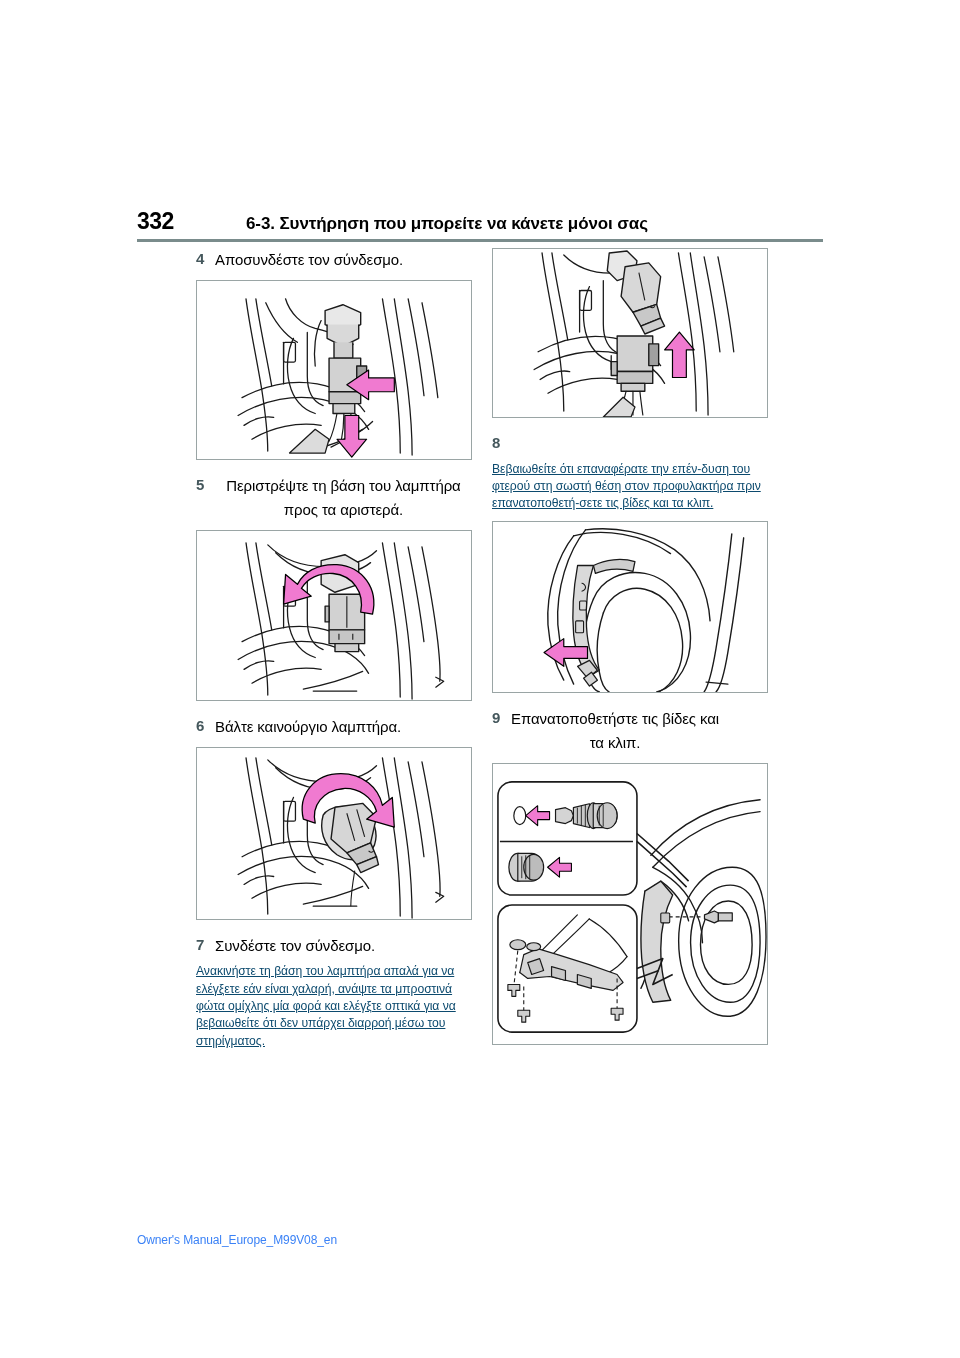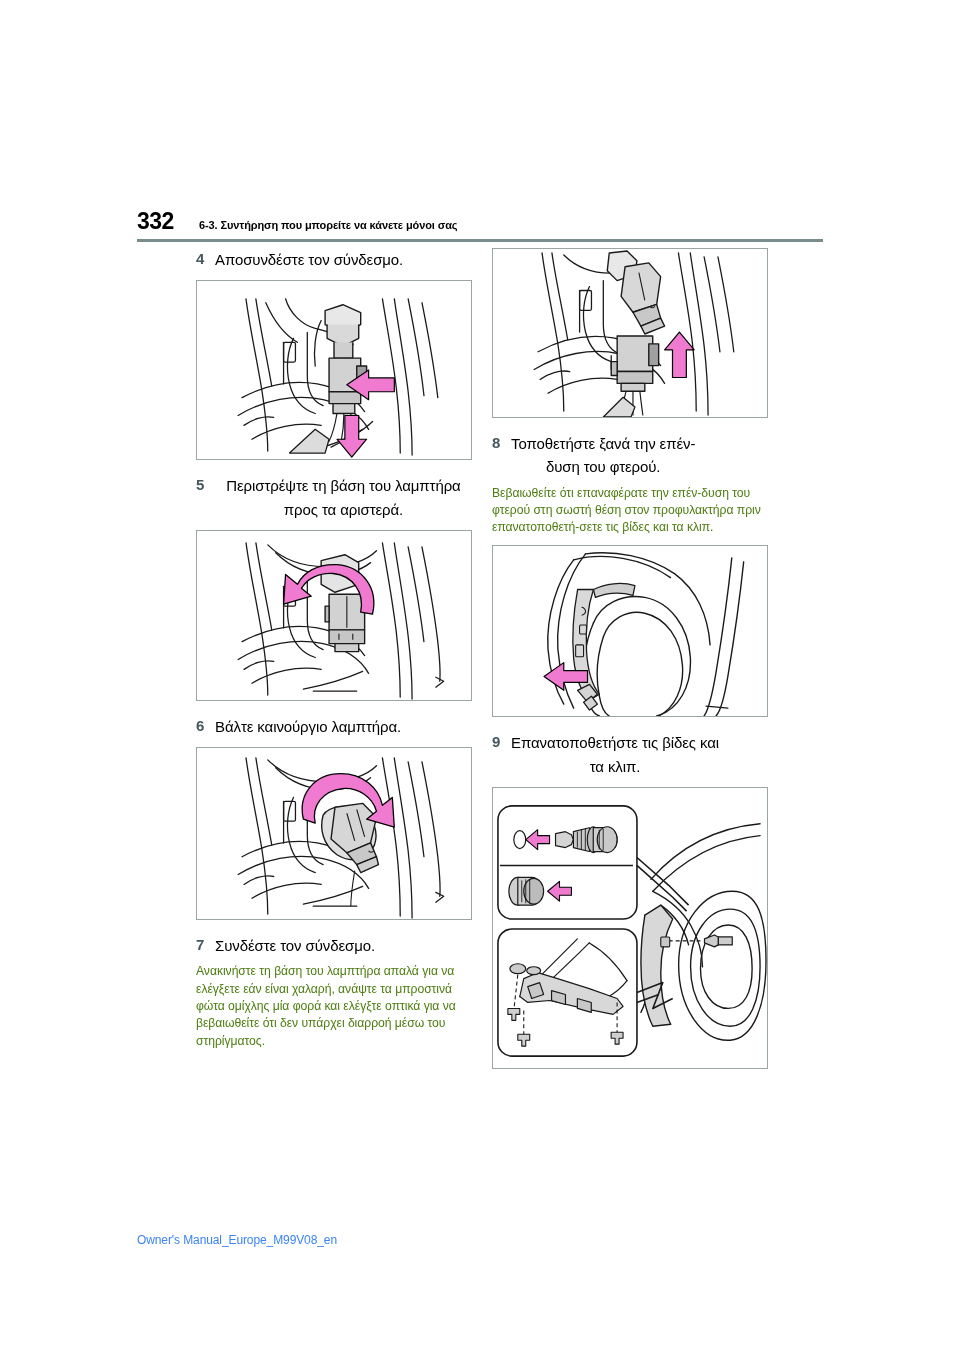--- a/index.html
+++ b/index.html
@@ -31,24 +31,25 @@
     align-items: baseline;
   }
   .page-number {
     font-size: 23px;
     font-weight: bold;
     letter-spacing: -0.5px;
     color: #000;
     width: 62px;
   }
   .header-title {
-    font-size: 11px;
+    font-size: 17px;
     font-weight: bold;
     color: #000;
     letter-spacing: -0.1px;
+    margin-left: 47px;
   }
   .header-rule {
     position: absolute;
     left: 137px;
     top: 239px;
     width: 686px;
     height: 3px;
     background: #7a8c8c;
   }
 
@@ -83,24 +84,25 @@
   .step-text {
     font-size: 15px;
     color: #000;
     line-height: 1.55;
     letter-spacing: -0.1px;
     text-align: center;
   }
 
   .body-text {
     font-size: 12.2px;
-    color: #4d7c0f;
+    color: #0c4a6e;
     line-height: 1.42;
     letter-spacing: -0.05px;
     margin: 4px 0 8px 0;
+    text-decoration: underline;
   }
 
   
   .figbox {
     border: 1px solid #9aa5a5;
     background: #ffffff;
     margin: 9px 0 14px 0;
     position: relative;
     overflow: hidden;
   }
@@ -355,24 +357,20 @@
         </g>
 
         <g>
           <path d="M180 130 L180 102 L172 102 L187 84 L202 102 L194 102 L194 130 Z" fill="#f07ad0" stroke="#000" stroke-width="1.2" stroke-linejoin="round"></path>
         </g>
       </svg>
     </div>
 
     <div class="step">
       <span class="step-num">8</span>
-      <span class="step-text">
-        <span>Τοποθετήστε ξανά την επέν-</span><br>
-        <span>δυση του φτερού.</span>
-      </span>
     </div>
     <div class="body-text">Βεβαιωθείτε ότι επαναφέρατε την επέν-δυση του φτερού στη σωστή θέση στον προφυλακτήρα πριν επανατοποθετή-σετε τις βίδες και τα κλιπ.</div>
 
     <div class="figbox" style="height:172px;">
       <svg viewBox="0 0 274 172" xmlns="http://www.w3.org/2000/svg">
         <g fill="none" stroke="#1a1a1a" stroke-width="1.4" stroke-linecap="round" stroke-linejoin="round">
 
           <path d="M80 14 C64 34, 52 70, 54 104 C56 130, 62 146, 70 160"></path>
           <path d="M92 8 C74 30, 62 68, 64 104 C66 130, 72 148, 80 164"></path>
           <path d="M92 8 C120 4, 156 10, 182 28 C204 44, 216 70, 218 100"></path>

